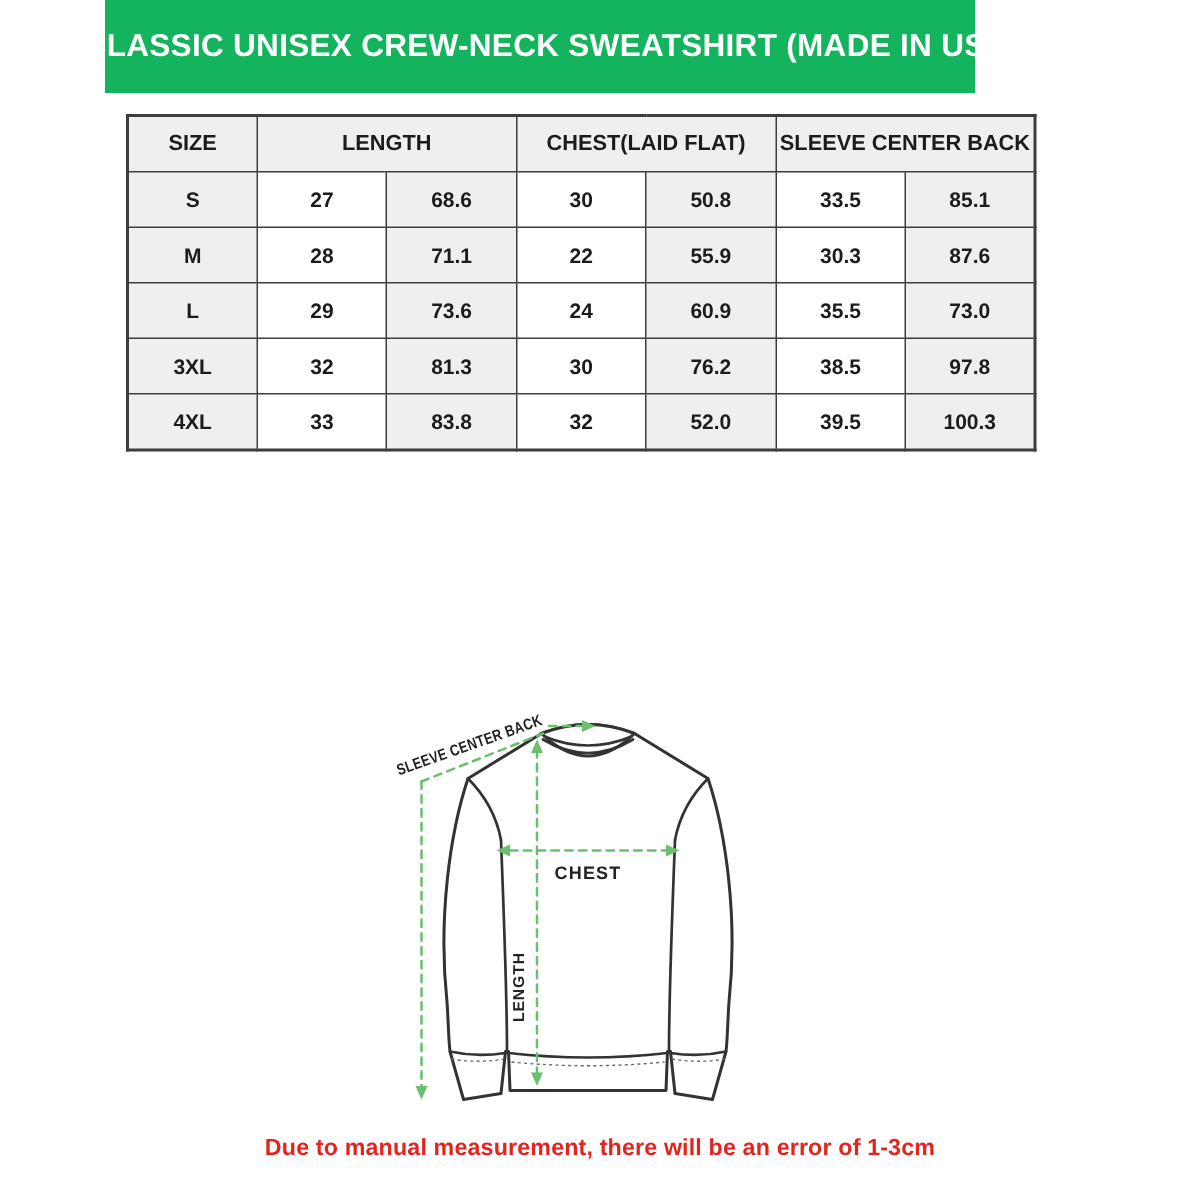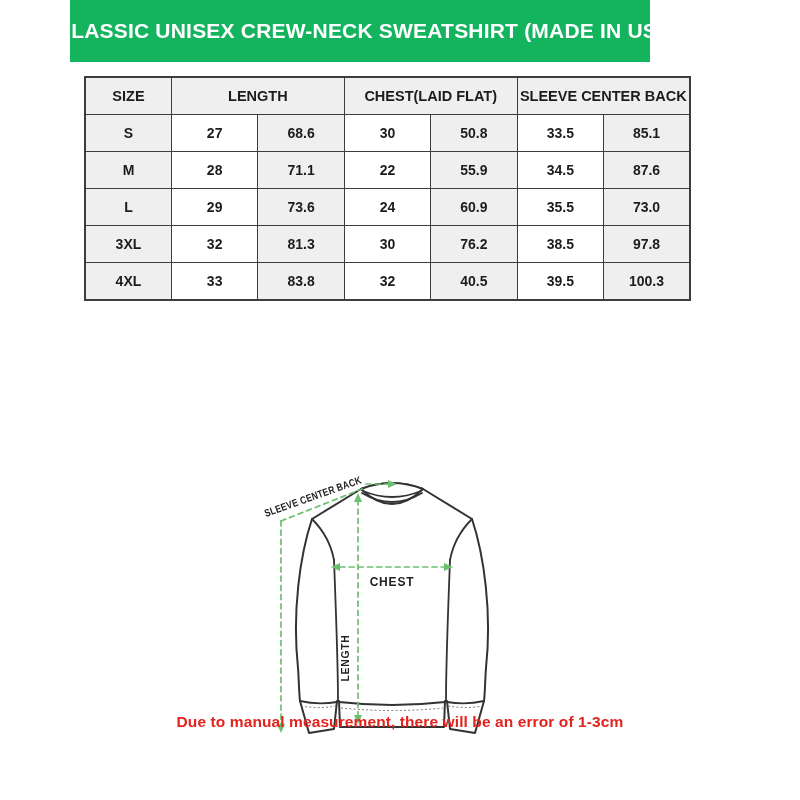--- a/index.html
+++ b/index.html
@@ -33,21 +33,21 @@
   
   .diagram{position:absolute;left:230px;top:455px;}
   .outline{fill:#ffffff;stroke:#333333;stroke-width:2;stroke-linejoin:round;stroke-linecap:round;}
   .seam{fill:none;stroke:#333333;stroke-width:1.8;stroke-linecap:round;}
   .stitch{fill:none;stroke:#666666;stroke-width:.9;stroke-dasharray:2 2.2;}
   .m-line{fill:none;stroke:var(--green,#6cbf6e);stroke-width:1.7;stroke-dasharray:5 4.2;stroke-linecap:round;}
   .m-arrow{fill:var(--green,#6cbf6e);stroke:none;}
   .m-label{fill:#222222;font-family:"Liberation Sans",sans-serif;font-weight:bold;}
   
   .footer-note{
-    position:absolute;left:0;top:713px;width:800px;text-align:center;
+    position:absolute;left:0;top:757px;width:800px;text-align:center;
     color:var(--red,#e2231e);font-weight:bold;font-size:15.5px;letter-spacing:.1px;
   }
 </style>
 </head>
 <body>
 
 <div class="page">
 
   <div class="banner">
     <span class="banner-title">CLASSIC UNISEX CREW-NECK SWEATSHIRT (MADE IN US)</span>
@@ -71,21 +71,21 @@
           <td class="shade">50.8</td>
           <td>33.5</td>
           <td class="shade">85.1</td>
         </tr>
         <tr>
           <td class="shade">M</td>
           <td>28</td>
           <td class="shade">71.1</td>
           <td>22</td>
           <td class="shade">55.9</td>
-          <td>34.5</td>
+          <td>30.3</td>
           <td class="shade">87.6</td>
         </tr>
         <tr>
           <td class="shade">L</td>
           <td>29</td>
           <td class="shade">73.6</td>
           <td>24</td>
           <td class="shade">60.9</td>
           <td>35.5</td>
           <td class="shade">73.0</td>
@@ -97,21 +97,21 @@
           <td>30</td>
           <td class="shade">76.2</td>
           <td>38.5</td>
           <td class="shade">97.8</td>
         </tr>
         <tr>
           <td class="shade">4XL</td>
           <td>33</td>
           <td class="shade">83.8</td>
           <td>32</td>
-          <td class="shade">40.5</td>
+          <td class="shade">52.0</td>
           <td>39.5</td>
           <td class="shade">100.3</td>
         </tr>
       </tbody>
   </table>
 
   <svg class="diagram" width="340" height="305" viewBox="230 455 340 305" xmlns="http://www.w3.org/2000/svg">
 
     <g>
       <path class="outline" d="M 361,489 L 312,519

